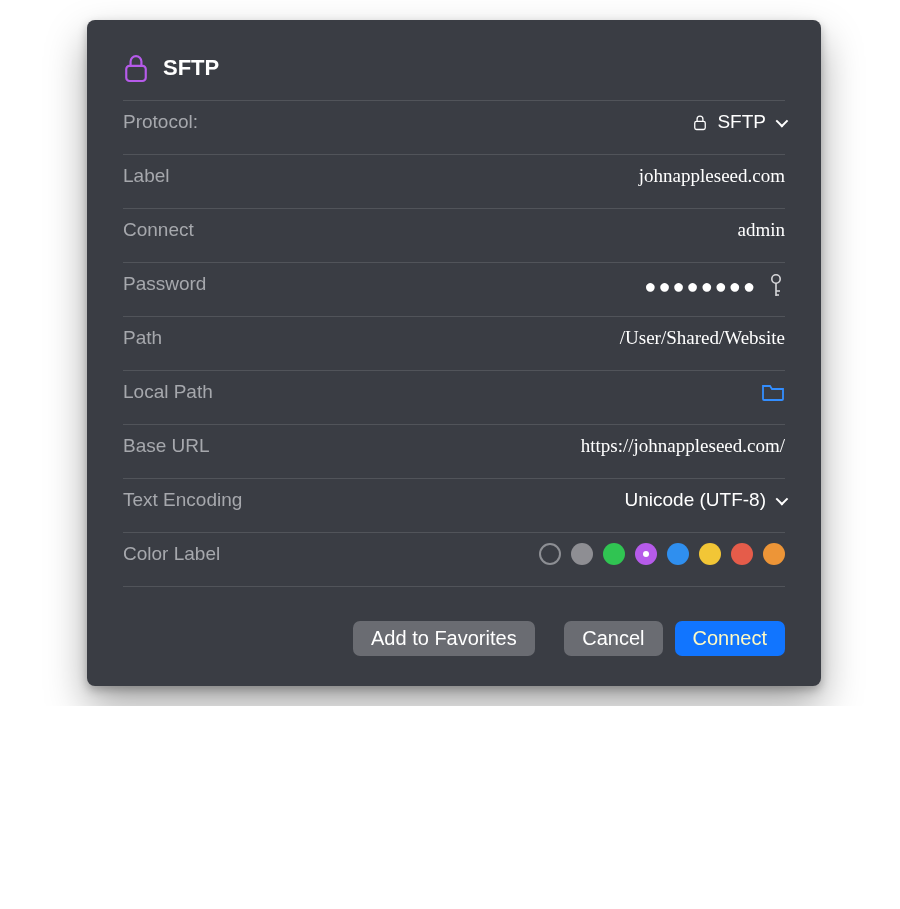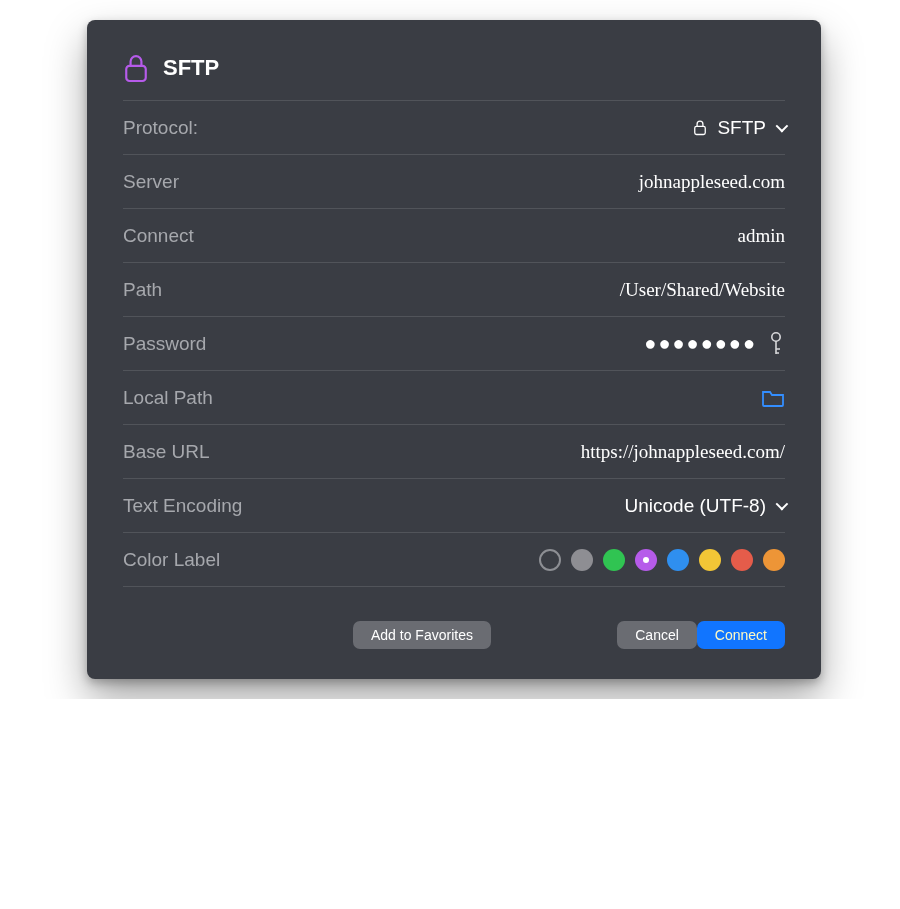--- a/index.html
+++ b/index.html
@@ -31,21 +31,21 @@
       padding: 8px 0 16px 0;
       border-bottom: 1px solid rgba(255,255,255,0.12);
     }
     .header-title {
       font-size: 22px;
       font-weight: 600;
       color: #ffffff;
     }
     .row {
       display: flex;
-      align-items: center;
+      align-items: flex-start;
       justify-content: space-between;
       min-height: 54px;
       padding: 10px 0;
       border-bottom: 1px solid rgba(255,255,255,0.12);
     }
     .row-label {
       font-size: 19px;
       color: #a6a8ad;
       font-weight: 400;
     }
@@ -146,24 +146,25 @@
     }
     .footer {
       display: flex;
       justify-content: space-between;
       align-items: center;
       margin-top: 34px;
       padding-left: 230px;
     }
     .footer-right {
       display: flex;
+      gap: 12px;
     }
     button.btn {
       font-family: inherit;
-      font-size: 14px;
+      font-size: 20px;
       padding: 6px 18px;
       border-radius: 7px;
       border: none;
       cursor: pointer;
     }
     .btn-secondary {
       background: #6a6c72;
       color: #ffffff;
     }
     .btn-primary {
@@ -199,46 +200,46 @@
           <rect x="3" y="12" width="18" height="14" rx="3"></rect>
           <path d="M7 12 V8 a5 5 0 0 1 10 0 V12"></path>
         </svg>
       </span>
       <span class="row-value">SFTP</span>
       <span class="chevron"></span>
     </div>
   </div>
 
   <div class="row">
-    <span class="row-label">Server</span>
+    <span class="row-label">Label</span>
     <input class="row-value value-input" value="johnappleseed.com" style="">
   </div>
 
 
   <div class="row">
     <span class="row-label">Connect</span>
     <input class="row-value value-input" value="admin" style="">
-  </div>
-
-  <div class="row">
-    <span class="row-label">Path</span>
-    <input class="row-value value-input" value="/User/Shared/Website" style="">
   </div>
 
   <div class="row">
     <span class="row-label">Password</span>
     <div class="row-right">
       <span class="dots row-value">●●●●●●●●</span>
       <span class="key-icon">
         <svg viewBox="0 0 18 26" fill="none" stroke="#d7d7da" stroke-width="1.6">
           <circle cx="9" cy="6" r="4.2"></circle>
           <path d="M9 10 V23 M9 18 h4 M9 22 h3"></path>
         </svg>
       </span>
     </div>
+  </div>
+
+  <div class="row">
+    <span class="row-label">Path</span>
+    <input class="row-value value-input" value="/User/Shared/Website" style="">
   </div>
 
   <div class="row">
     <span class="row-label">Local Path</span>
     <div class="row-right">
       <input class="row-value value-input" value="" style="">
       <span class="folder-icon">
         <svg viewBox="0 0 24 18" fill="none" stroke="#338eff" stroke-width="1.8">
           <path d="M2 3 h7 l2 3 h11 v10 a1 1 0 0 1 -1 1 H3 a1 1 0 0 1 -1 -1 Z"></path>
         </svg>

